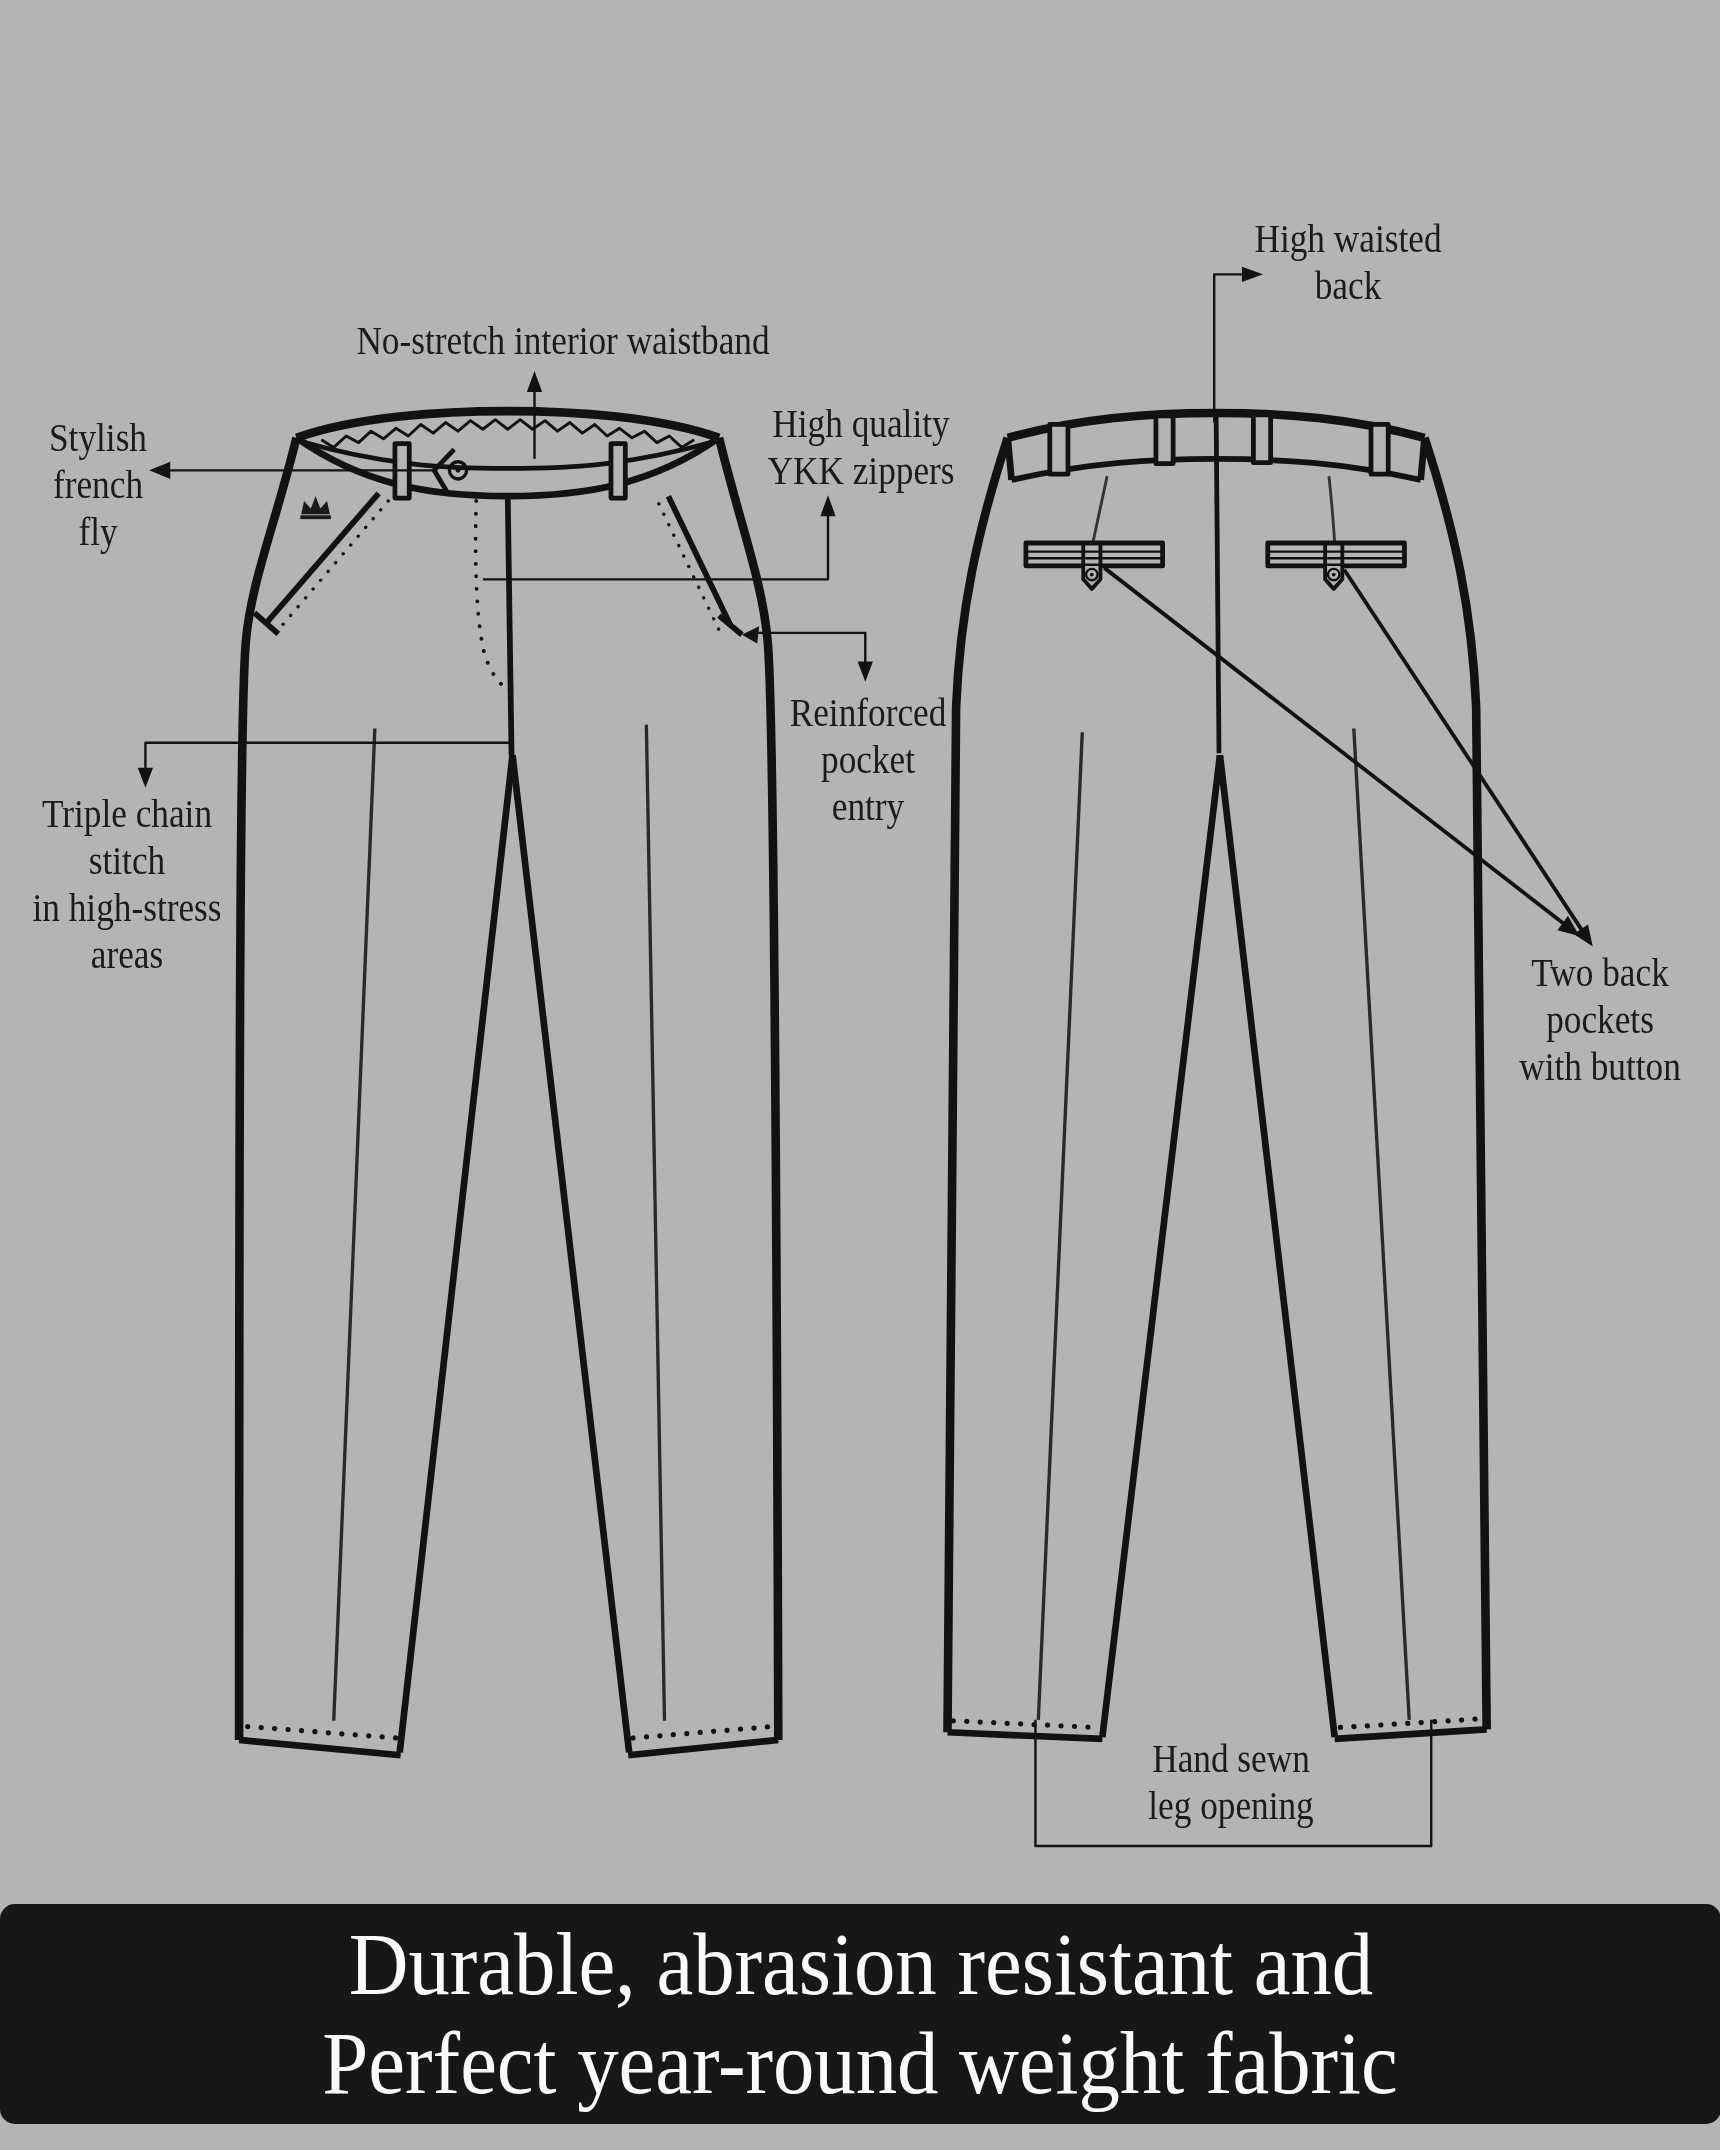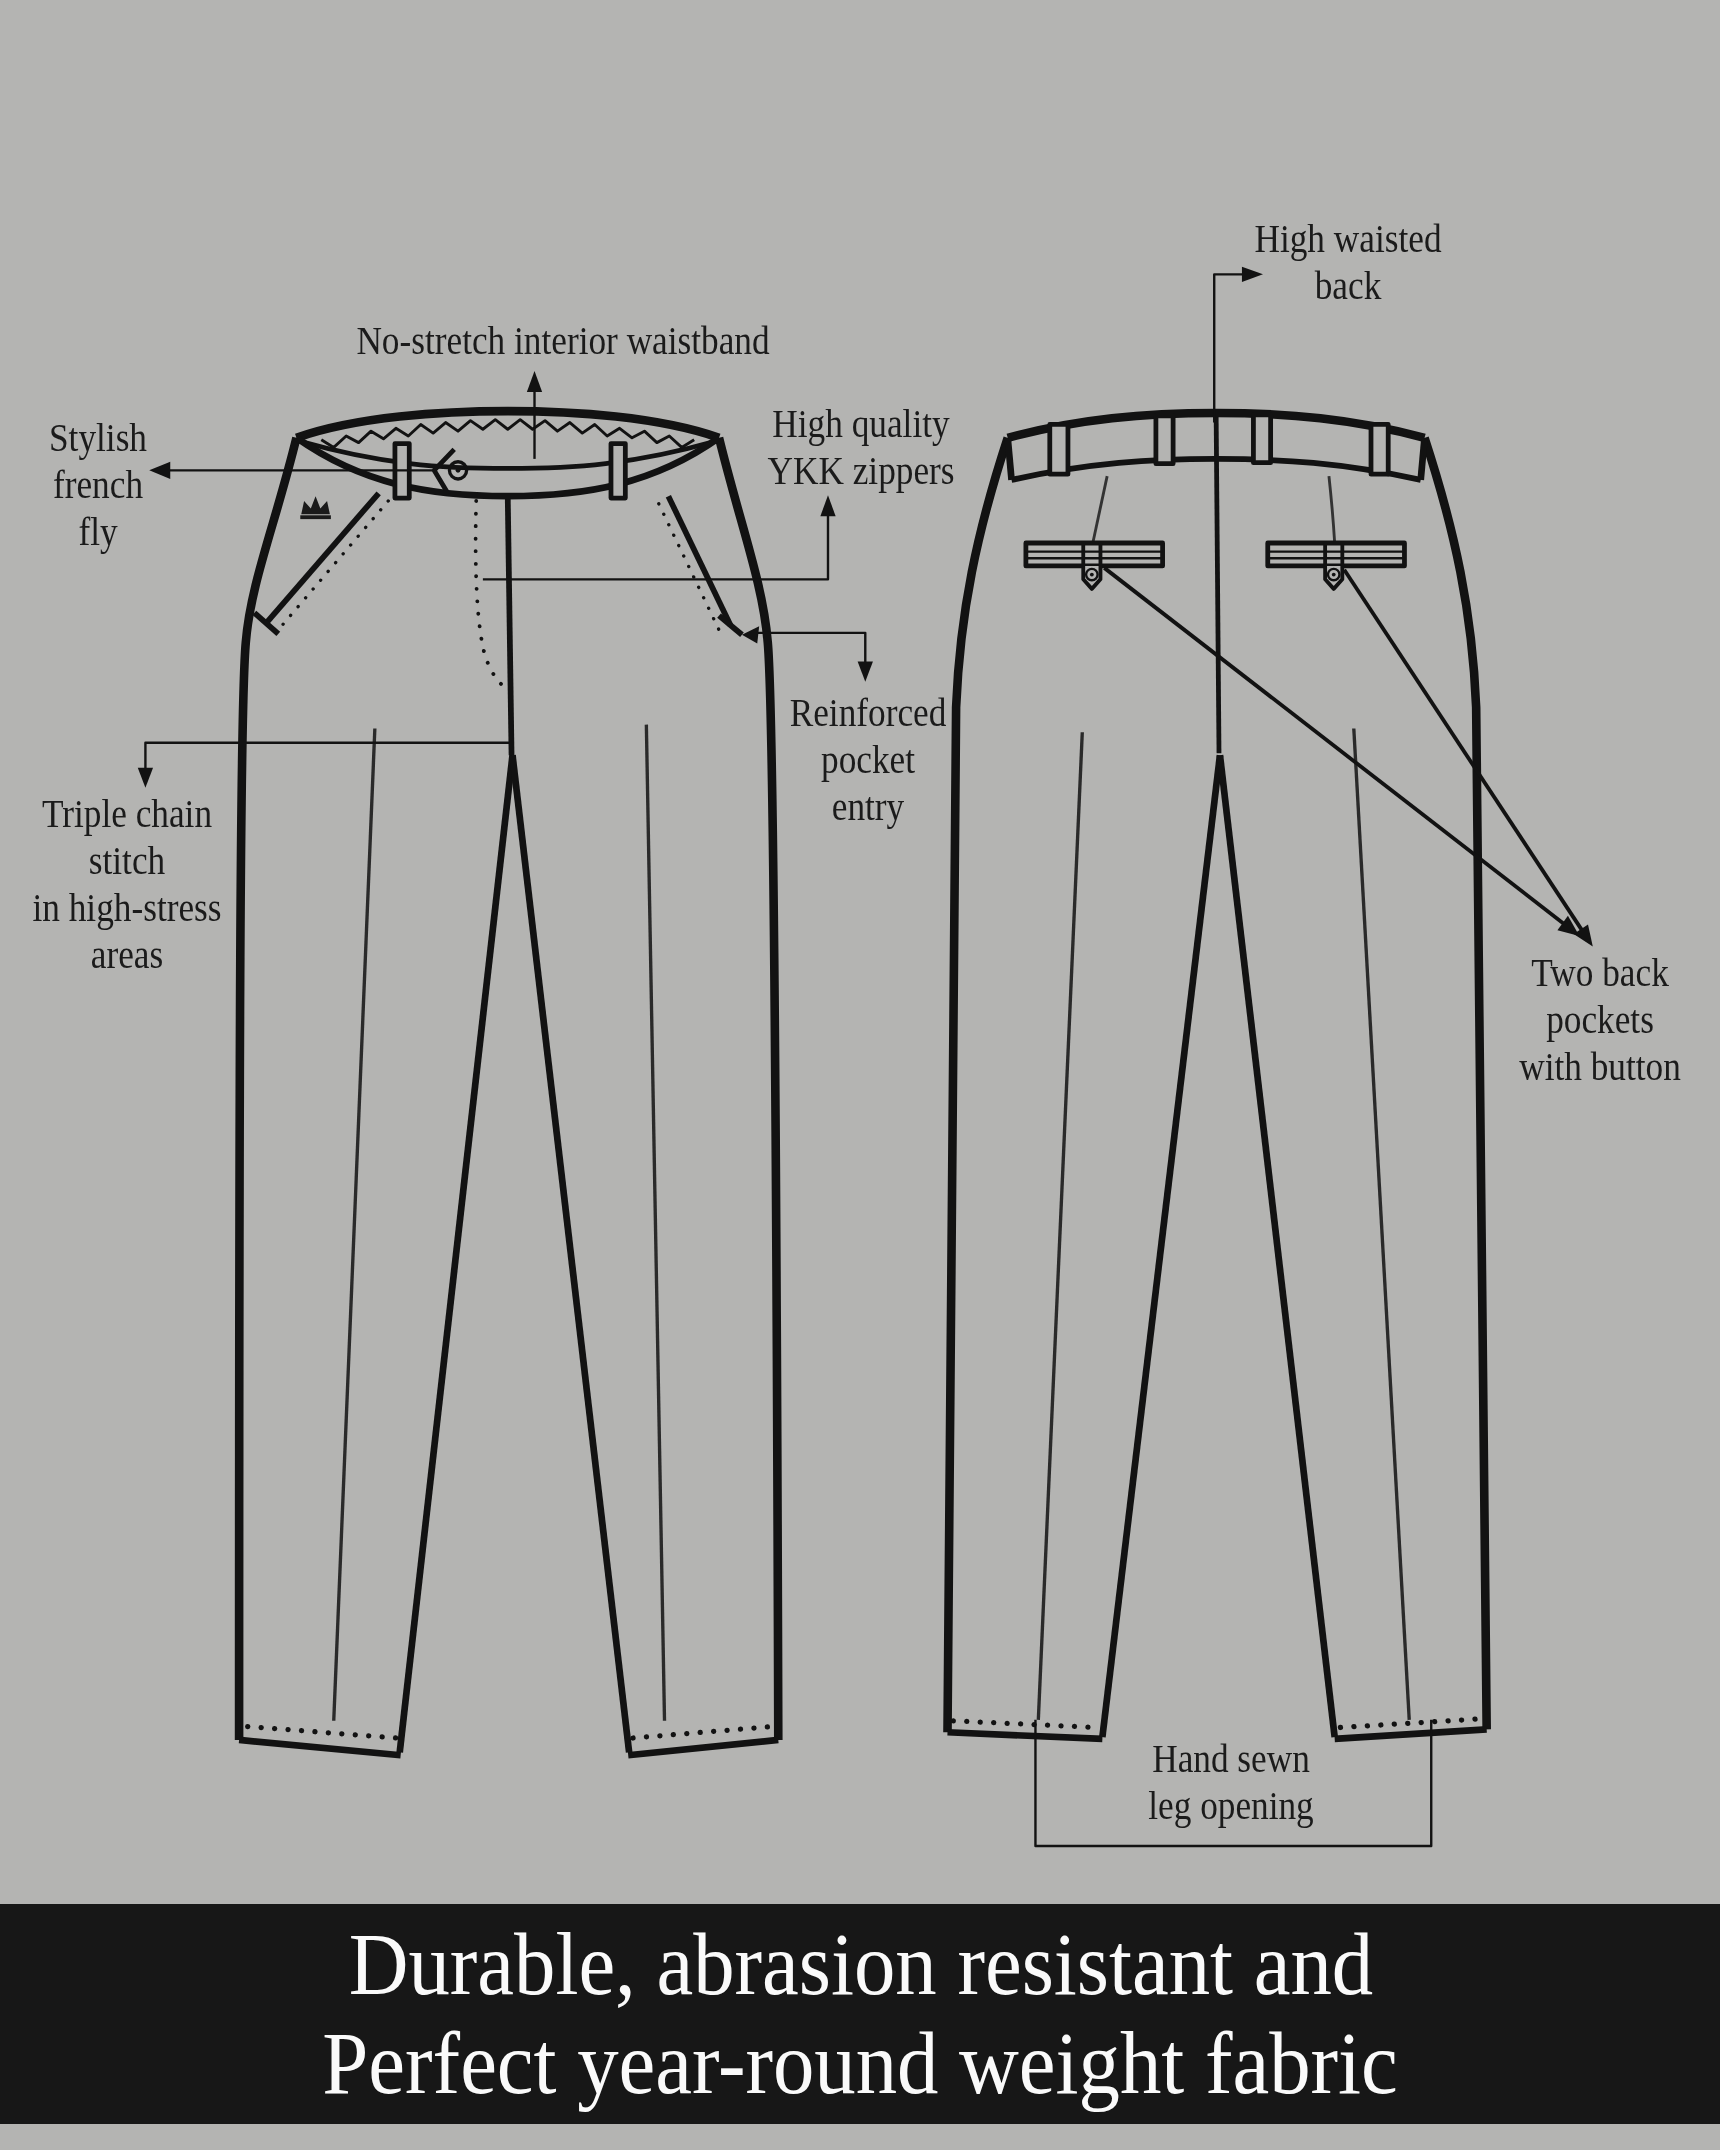--- a/index.html
+++ b/index.html
@@ -2,21 +2,21 @@
 <html><head>
 <meta charset="utf-8">
 <style>
   html,body{margin:0;padding:0;background:#b4b4b2;}
   #stage{position:relative;width:1721px;height:2151px;background:#b4b4b2;overflow:hidden;
          font-family:"Liberation Serif","DejaVu Serif",serif;}
   #diagram-svg{position:absolute;left:0;top:0;}
   .lbl{position:absolute;transform:translate(-50%,-50%) scaleX(.86);
        font-size:41px;line-height:47px;color:#1b1b1b;text-align:center;white-space:nowrap;}
   .banner{position:absolute;left:0;top:1904px;width:1721px;height:220px;background:#171717;
-          display:flex;flex-direction:column;justify-content:center;align-items:center;}
+          display:flex;flex-direction:column;justify-content:center;align-items:center;border-radius:15px;}
   .banner .bline{color:#fafafa;font-size:88px;line-height:99px;white-space:nowrap;
                  transform:scaleX(.94);}
 </style>
 </head>
 <body>
 
 <div id="stage">
 
 <svg id="diagram-svg" width="1721" height="2151" viewBox="0 0 1800 2250">
   <g stroke="#121212" fill="none" stroke-linejoin="round">

